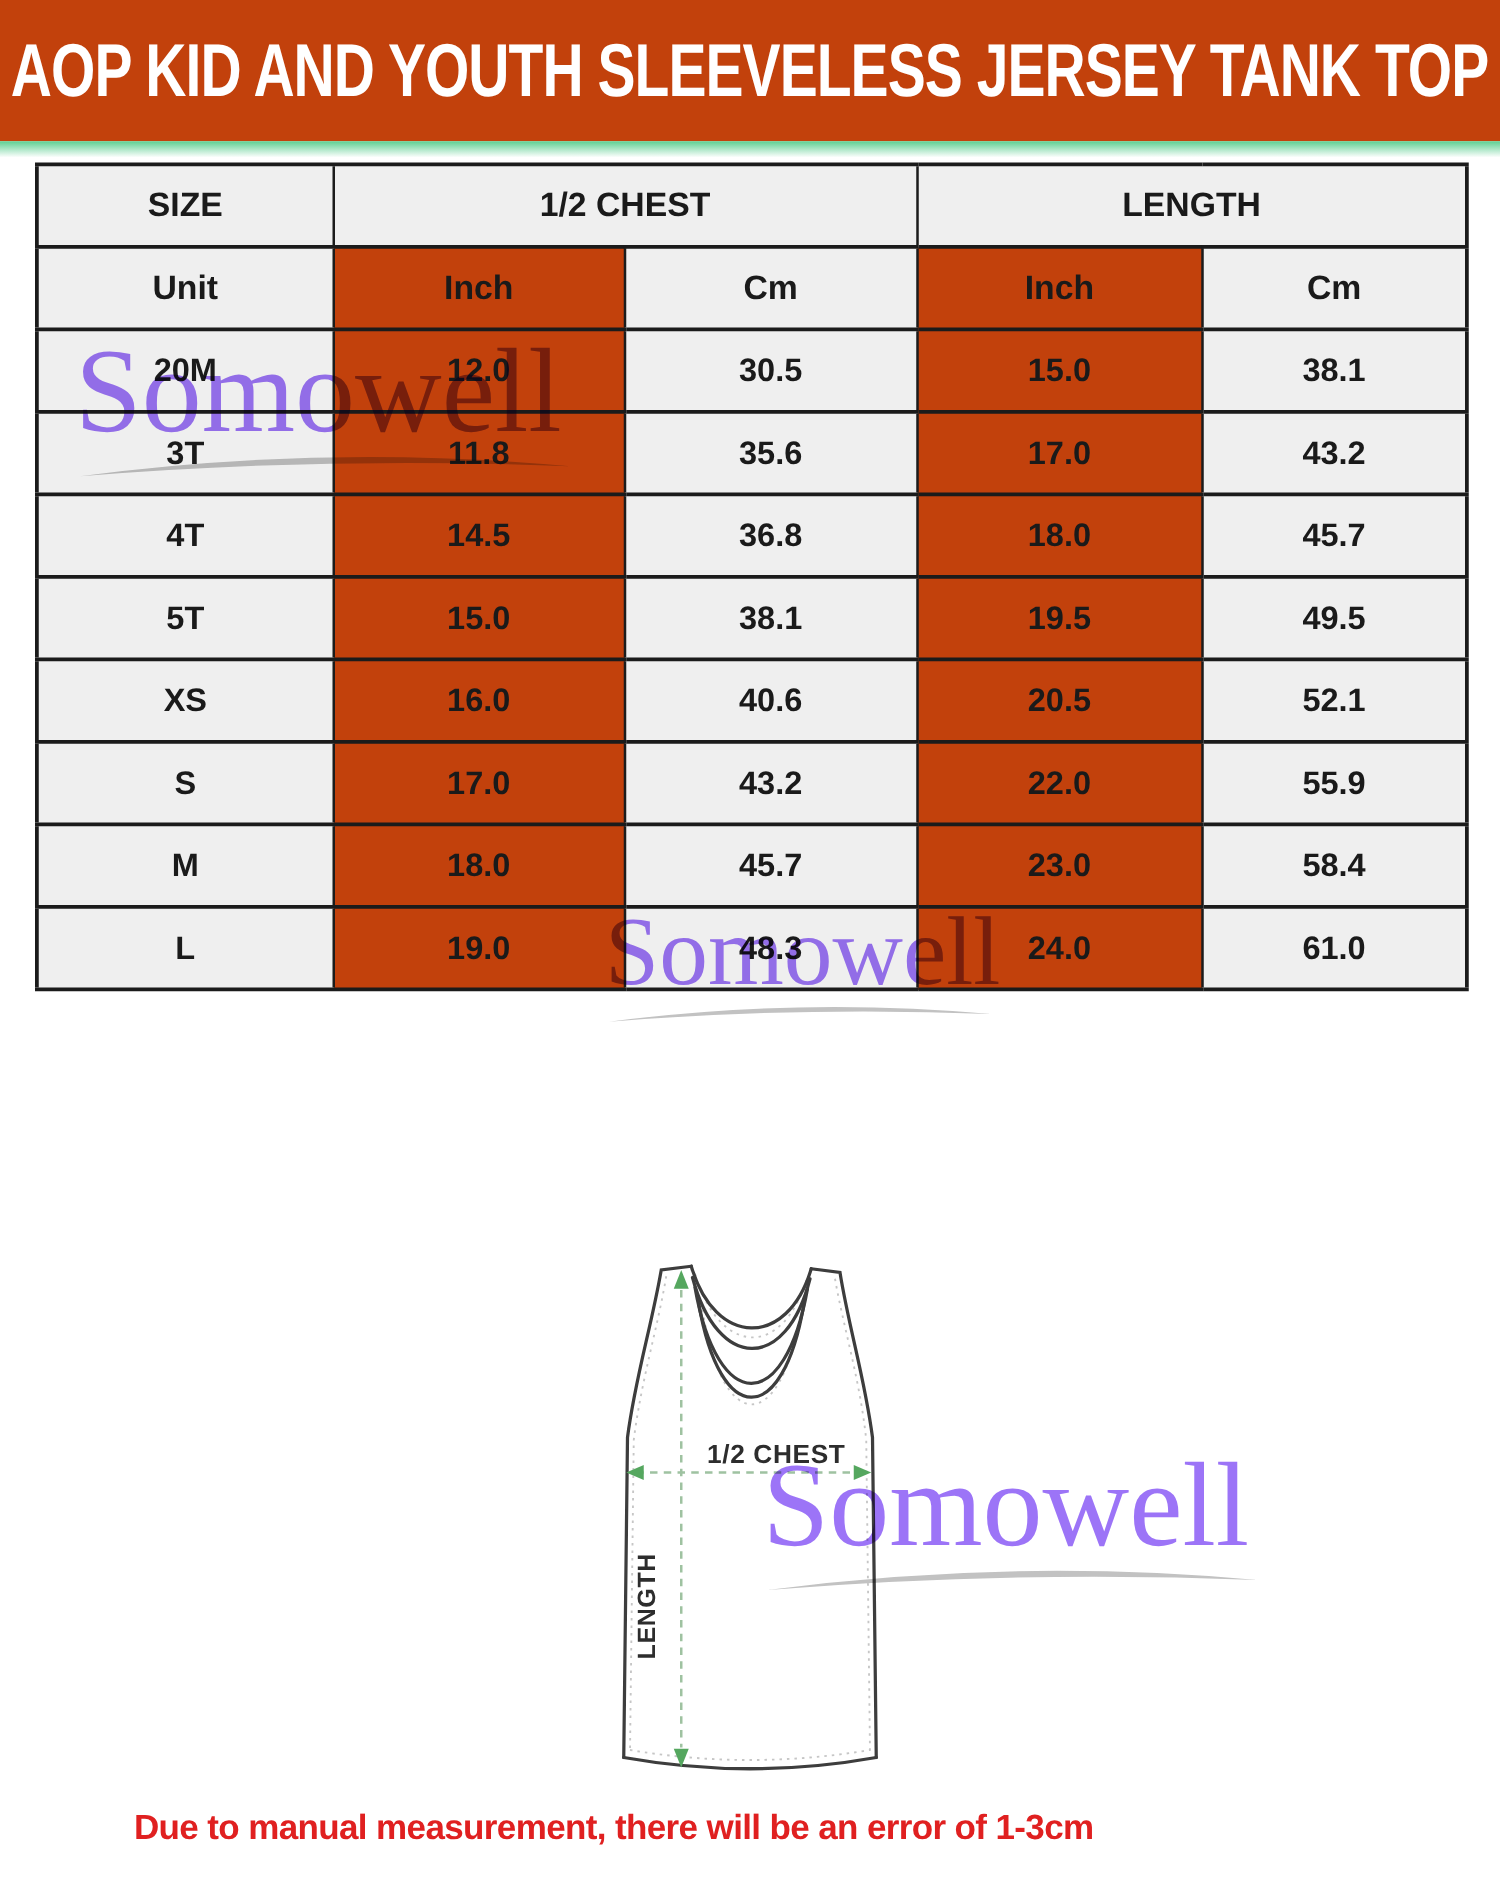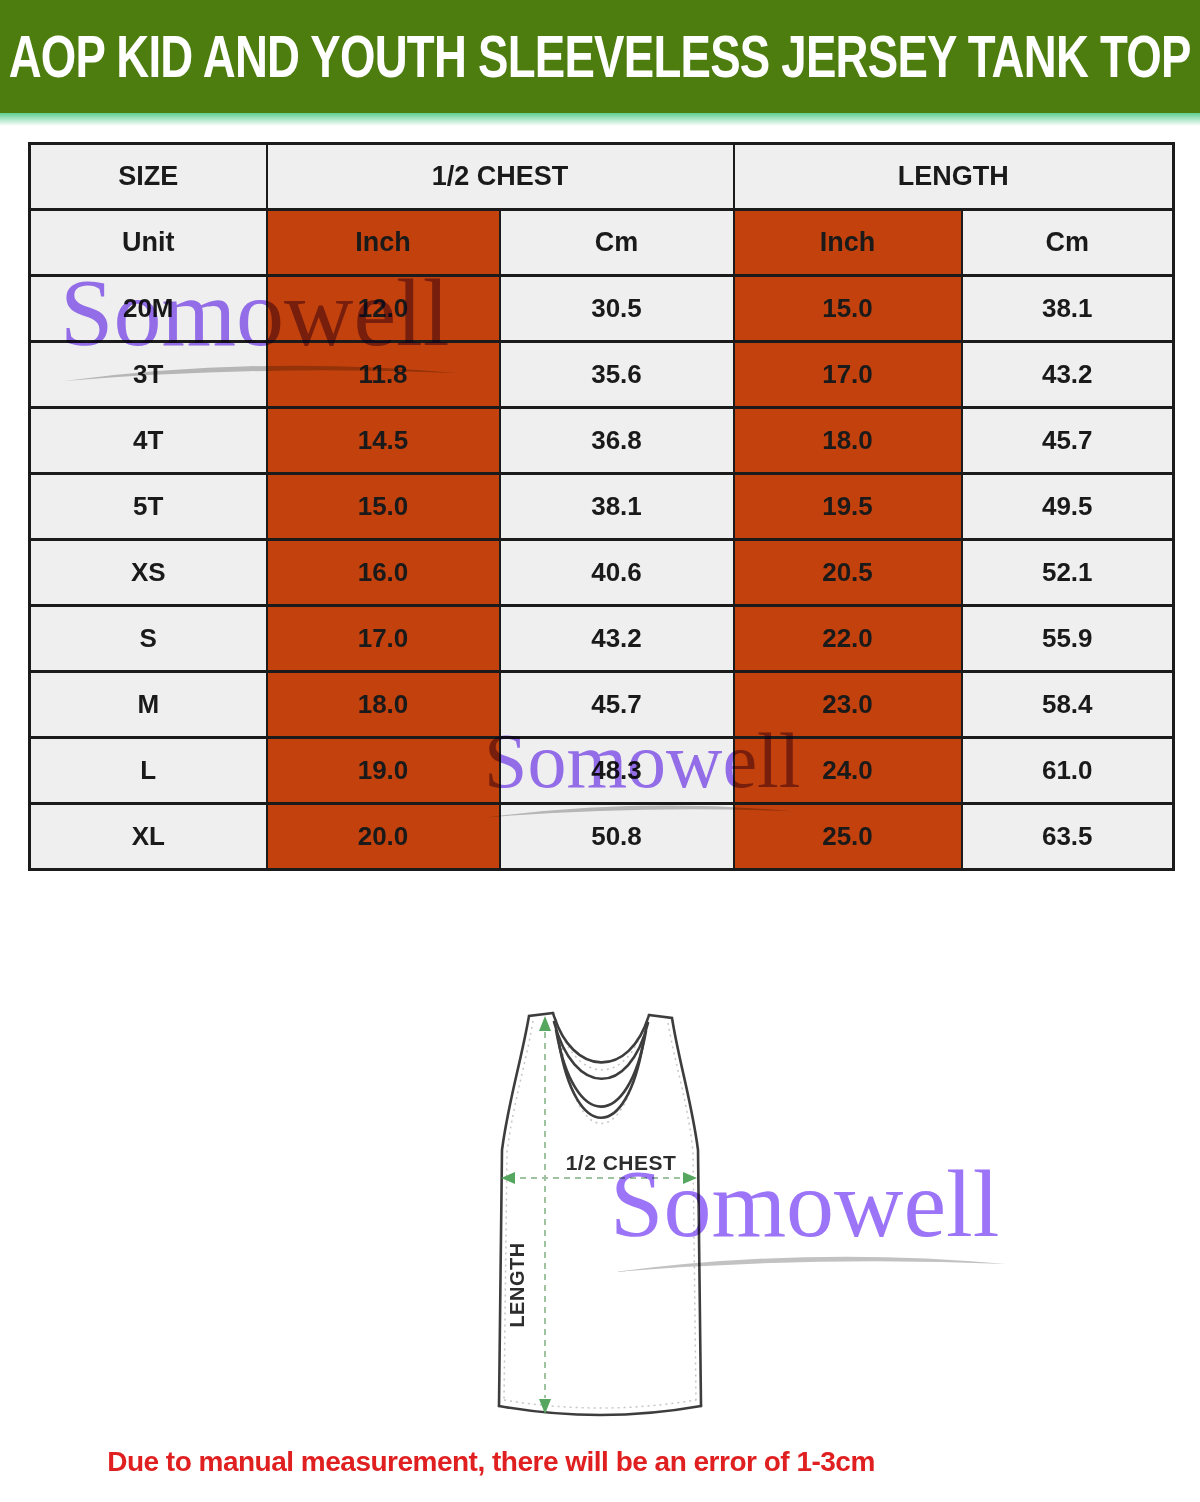--- a/index.html
+++ b/index.html
@@ -3,32 +3,32 @@
 <meta charset="utf-8">
 <style>
   html,body{margin:0;padding:0;}
   body{
     width:1200px;height:1502px;position:relative;background:#ffffff;
     font-family:"Liberation Sans",sans-serif;overflow:hidden;
   }
   
   .banner{
     position:absolute;left:0;top:0;width:1200px;height:113px;
-    background:#4d7c0f;display:flex;align-items:center;justify-content:center;
+    background:#c2410c;display:flex;align-items:center;justify-content:center;
   }
   .banner-fade{
     position:absolute;left:0;top:113px;width:1200px;height:13px;
     background:linear-gradient(to bottom,#5ecf92,#ffffff);
   }
   .banner h1{
     margin:0;color:#ffffff;font-size:60px;font-weight:700;white-space:nowrap;
     transform:scaleX(0.76);transform-origin:center;letter-spacing:-1px;
   }
   
-  .table-wrap{position:absolute;left:28px;top:142px;width:929px;border-radius:10px;}
+  .table-wrap{position:absolute;left:28px;top:130px;width:929px;border-radius:10px;}
   table.size-chart{
     border-collapse:collapse;width:100%;table-layout:fixed;
     border:3px solid #1b1b1b;
   }
   table.size-chart td{
     border:2px solid #1b1b1b;border-top-width:3px;border-bottom-width:3px;
     height:63px;text-align:center;vertical-align:middle;
     font-weight:700;font-size:26px;color:#1a1a1a;padding:0;
   }
   table.size-chart tr.head td{font-size:27px;}
@@ -135,27 +135,20 @@
         <td class="w">23.0</td>
         <td class="g">58.4</td>
       </tr>
       <tr>
         <td class="g">L</td>
         <td class="w">19.0</td>
         <td class="g">48.3</td>
         <td class="w">24.0</td>
         <td class="g">61.0</td>
       </tr>
-      <tr>
-        <td class="g">XL</td>
-        <td class="w">20.0</td>
-        <td class="g">50.8</td>
-        <td class="w">25.0</td>
-        <td class="g">63.5</td>
-      </tr>
     </tbody>
   </table>
 </div>
 
 <svg class="tank-svg" width="290" height="430" viewBox="455 1000 290 430">
 
   <g stroke="#c6c6c6" stroke-width="1.5" fill="none" stroke-dasharray="2 4">
     <path d="M533,1021 C526,1063 513,1104 507,1152 L504,1402"></path>
     <path d="M668,1023 C675,1063 688,1104 693,1152 L696,1402"></path>
     <path d="M504,1400 Q600,1416 696,1400"></path>

